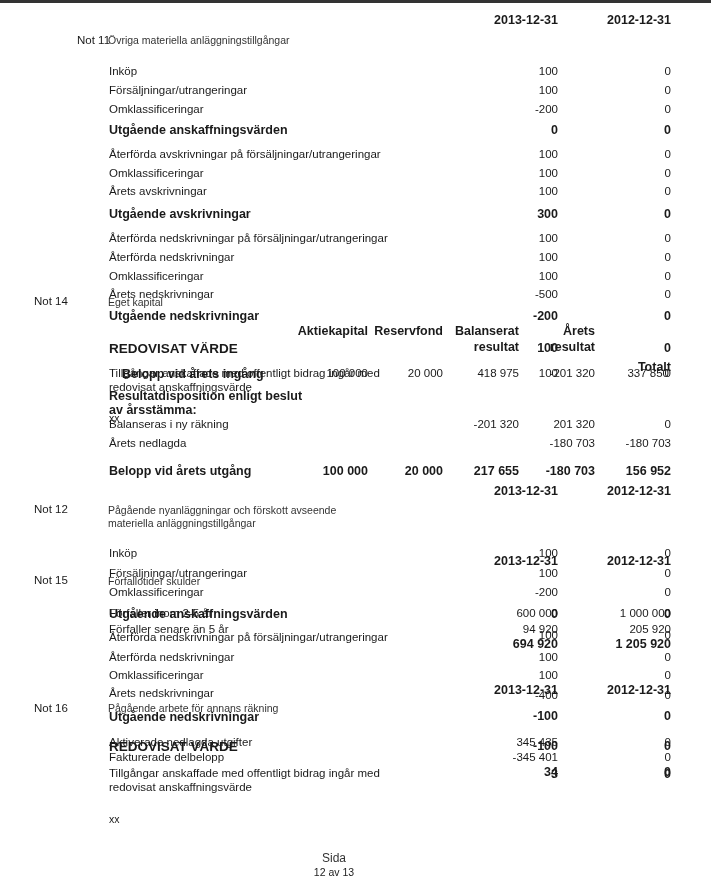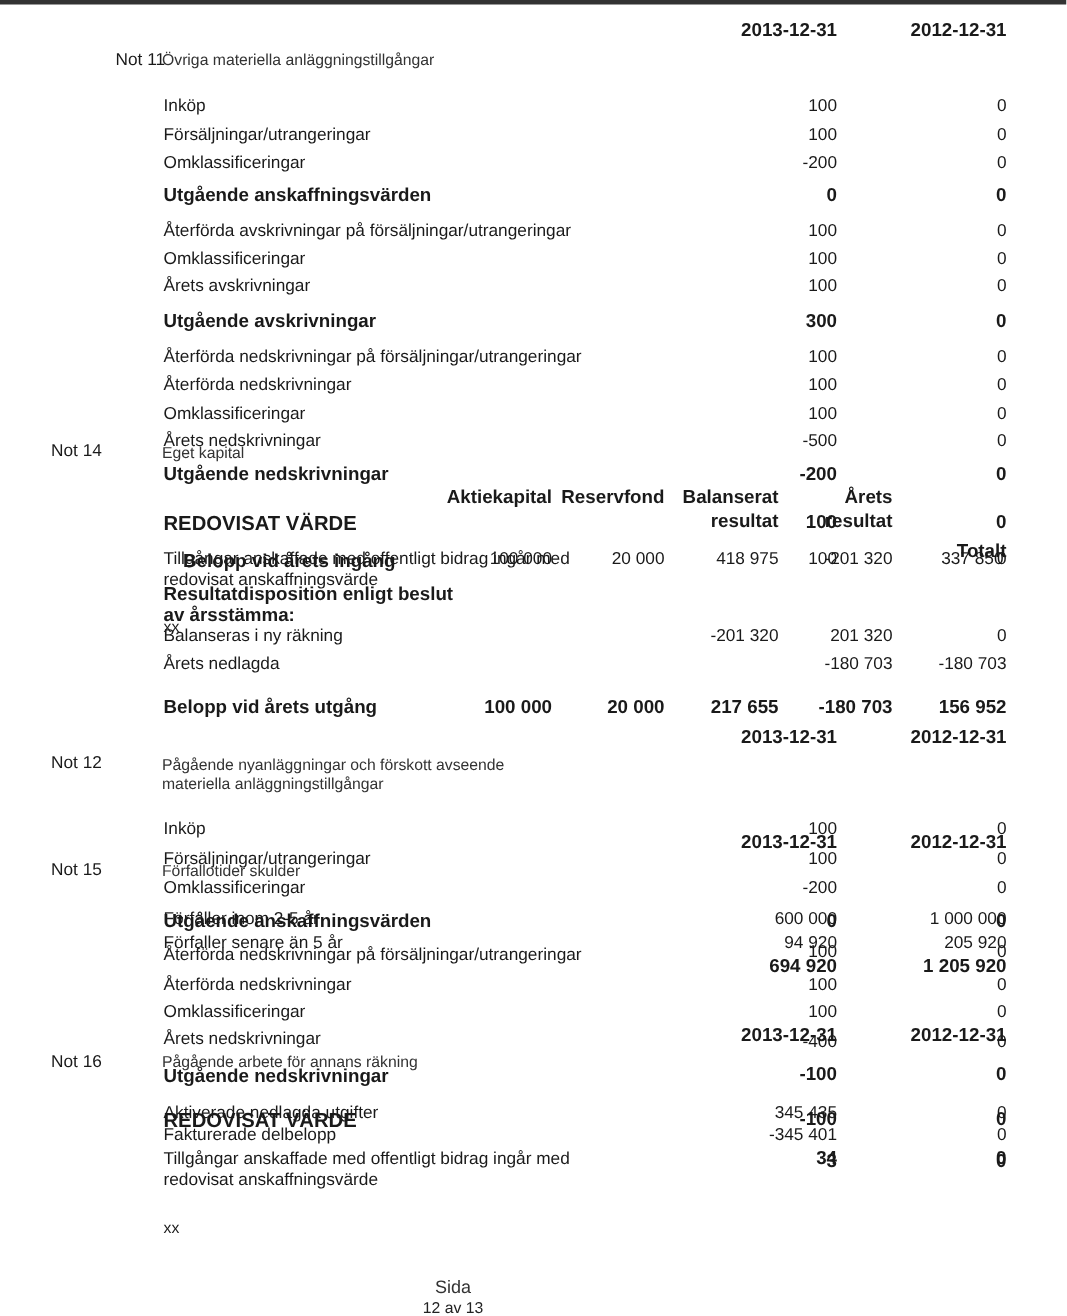--- a/index.html
+++ b/index.html
@@ -8,21 +8,21 @@
   .topbar { position: absolute; left: 0; top: 0; width: 711px; height: 3px; background: #333333; }
   .t { position: absolute; white-space: nowrap; line-height: 1; }
   .reg { font-size: 11.5px; }
   .bold { font-size: 12.5px; font-weight: bold; }
   .r { text-align: right; }
   .c1 { right: 153px; }   
   .c2 { right: 40px; }    
   .note { left: 34px; font-size: 11.5px; }
   .lbl { left: 109px; }
   .notetitle { left: 108px; font-size: 10.5px; color: #333; }
-  .footer { position: absolute; left: 0; width: 604px; text-align: center; }
+  .footer { position: absolute; left: 0; width: 604px; text-align: center; padding-left: 32px; }
 </style>
 </head>
 <body>
 
 <div class="topbar"></div>
 
 <div class="t bold r c1" style="top:14px;">2013-12-31</div>
 <div class="t bold r c2" style="top:14px;">2012-12-31</div>
 
 <div class="t note" style="top:35px;padding-left:43px;">Not 11</div>

